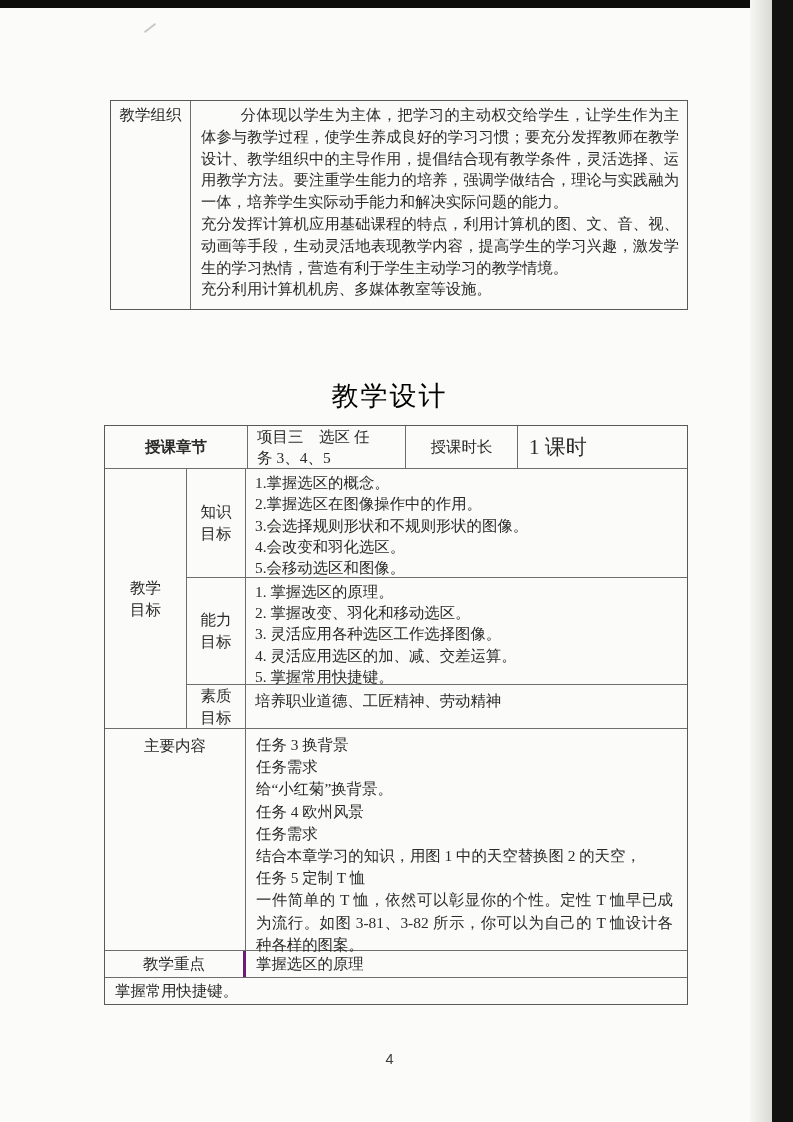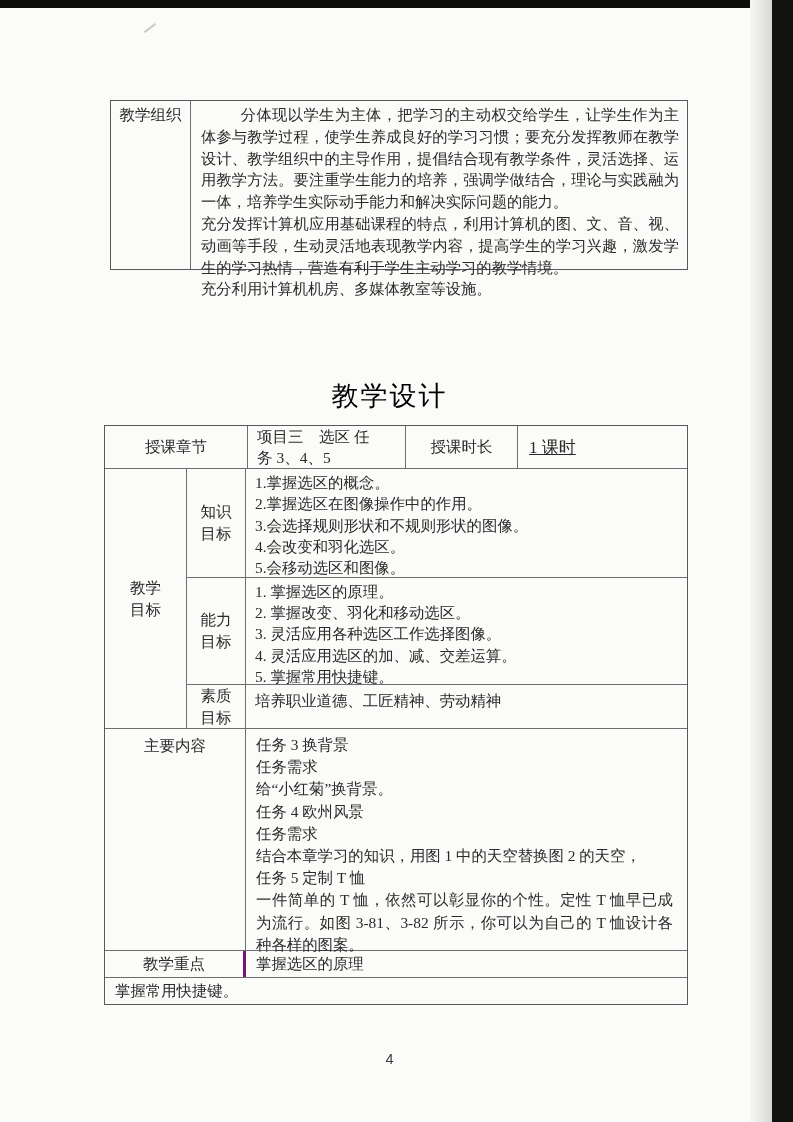--- a/index.html
+++ b/index.html
@@ -19,43 +19,43 @@
   
   .tbl{position:absolute;border:1px solid #595959;background:transparent;box-sizing:border-box;}
   .row{display:flex;box-sizing:border-box;}
   .row + .row{border-top:1px solid #6e6e6e;}
   .cell{box-sizing:border-box;}
   .br{border-right:1px solid #6e6e6e;}
   .lab{display:flex;align-items:center;justify-content:center;text-align:center;font-size:15.5px;}
   .stack{width:2.3em;word-break:break-all;line-height:22px;font-size:15.5px;}
 
   
-  .t1{left:110px;top:100px;width:578px;height:170px;display:flex;}
+  .t1{left:110px;top:100px;width:578px;height:210px;display:flex;}
   .t1-label{width:80px;border-right:1px solid #6e6e6e;padding-top:4px;text-align:center;font-size:15.5px;}
   .t1-content{flex:1;padding:3px 8px 0 10px;}
   .t1-content p{margin:0;font-size:15.3px;line-height:21.8px;text-align:justify;}
   .t1-content p.indent{text-indent:2.6em;}
 
   
   .doc-title{position:absolute;left:0;top:378px;width:779px;text-align:center;
     font-size:27px;letter-spacing:2px;color:#000000;}
 
   
   .t2{left:104px;top:425px;width:584px;}
   .rA{height:42px;}
   .rB{height:41px;}
   .rC{height:260px;}
   .rD{height:222px;}
   .rE{height:27px;}
   .rF{height:27px;}
-  .cw1{width:143px;}
+  .cw1{width:143px;font-weight:bold;}
   .cw2{width:158px;}
   .cw3{width:112px;}
   .cflex{flex:1;}
-  .val{display:flex;align-items:center;padding-left:11px;font-size:17px;text-decoration:underline;}
+  .val{display:flex;align-items:center;padding-left:11px;font-size:21px;}
   .val2{display:flex;flex-direction:column;justify-content:center;padding-left:9px;font-size:15.5px;line-height:21px;}
 
   .goals-label{width:82px;border-right:1px solid #6e6e6e;}
   .goals-right{flex:1;display:flex;flex-direction:column;}
   .subrow{display:flex;box-sizing:border-box;}
   .subrow + .subrow{border-top:1px solid #6e6e6e;}
   .sr-k{height:108px;}
   .sr-a{height:107px;}
   .sr-q{flex:1;}
   .sub-label{width:59px;border-right:1px solid #6e6e6e;}

